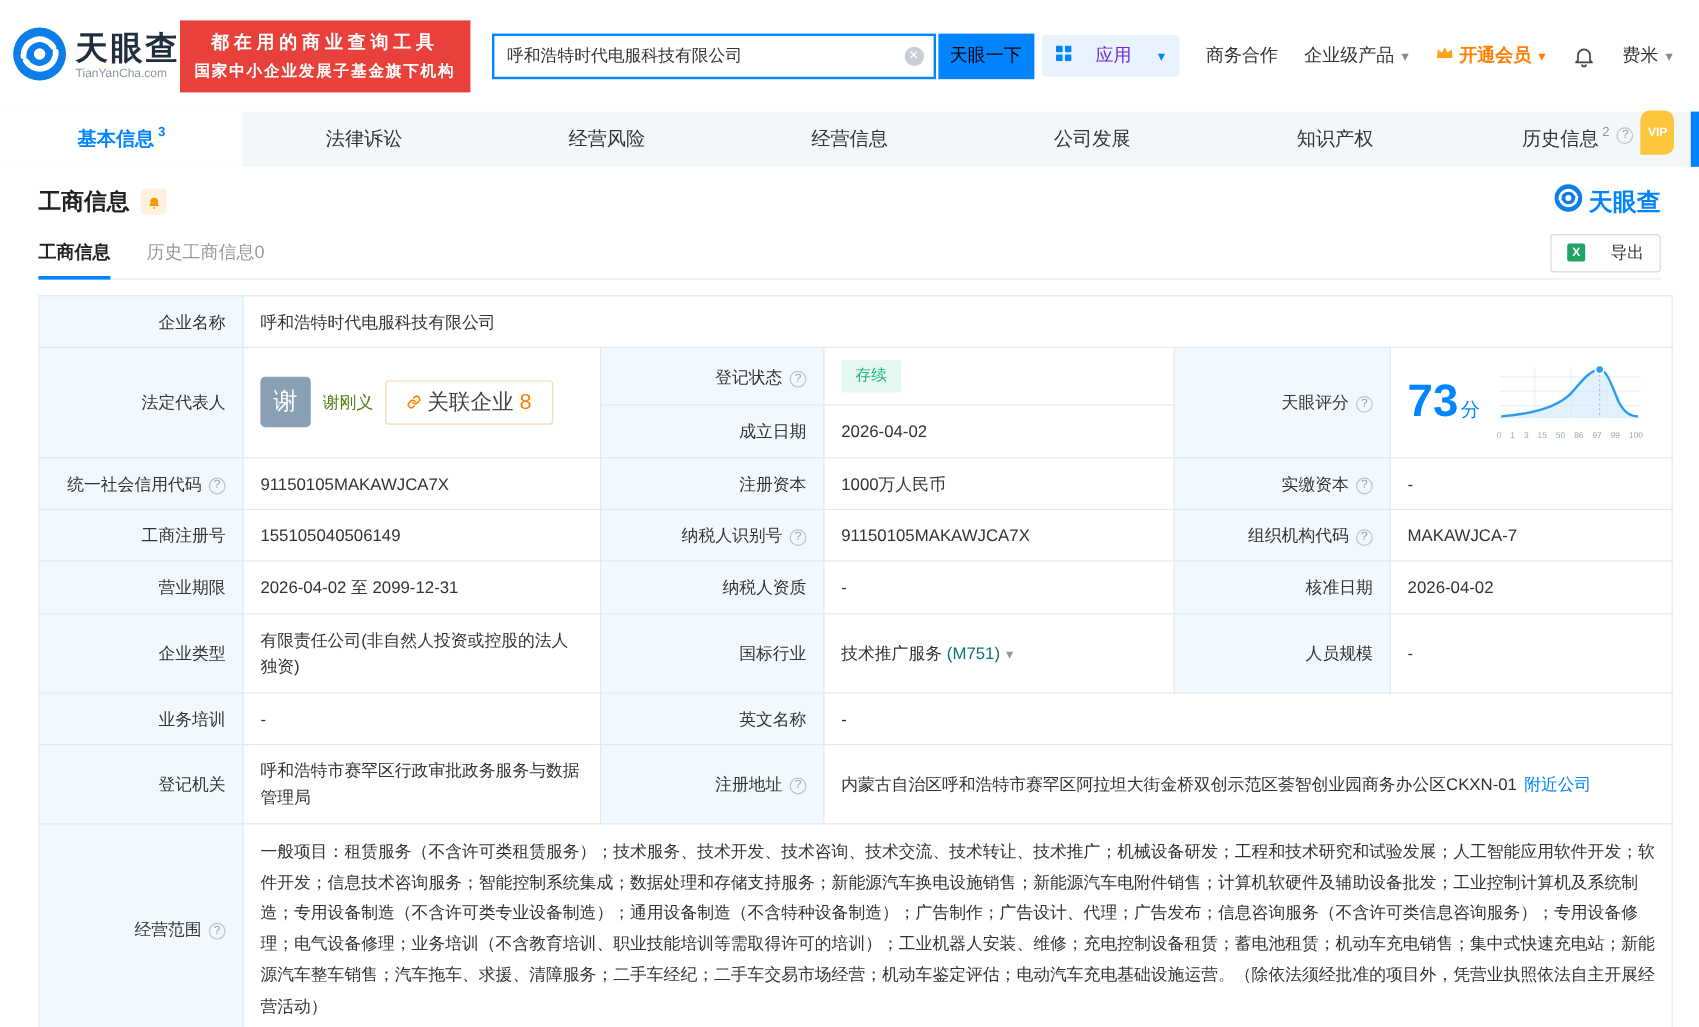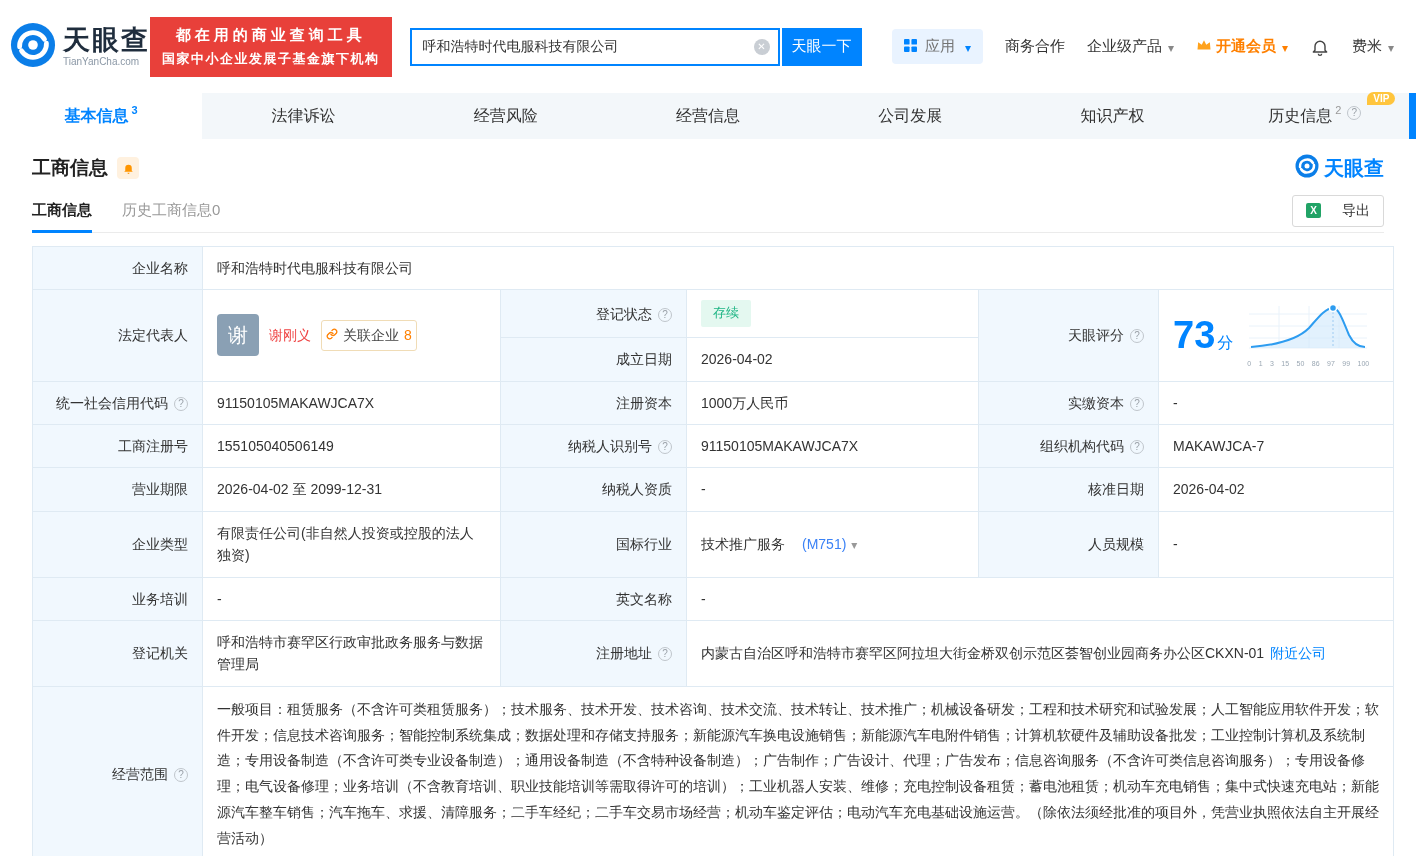--- a/index.html
+++ b/index.html
@@ -19,43 +19,43 @@
   .search-tabs { display:flex; gap:6px; align-items:center; font-size:13px; margin-bottom:5px; }
   .search-tab { padding:3px 11px; cursor:pointer; color:#222; white-space:nowrap; }
   .search-tab.active { background:#0084ff; color:#fff; font-weight:bold; }
   .search-row { display:flex; align-items:stretch; }
   .search-input-wrap { position:relative; }
   .search-input { width:370px; height:38px; border:2px solid #0084ff; padding:0 36px 0 11px;
     font-size:14px; color:#333; outline:none; font-family:inherit; }
   .clear-icon { position:absolute; right:10px; top:11px; width:16px; height:16px; background:#c9ced4;
     color:#fff; border-radius:50%; font-size:10px; line-height:16px; text-align:center; cursor:pointer; }
   .clear-icon::after { content:"✕"; }
-  .search-btn { width:80px; height:38px; margin-left:2px; background:#0084ff; border:none; color:#ffffff;
+  .search-btn { width:80px; height:38px; margin-left:2px; background:#0084ff; border:none; color:#000000;
     font-size:15px; cursor:pointer; font-family:inherit; }
 
   .header-right { margin-left:auto; display:flex; align-items:center; gap:22px; font-size:15px; color:#333; }
   .hr-item { display:flex; align-items:center; gap:4px; cursor:pointer; white-space:nowrap; }
-  .apps-btn { display:flex; align-items:center; gap:8px; background:#e9f3ff; color:#737373;
+  .apps-btn { display:flex; align-items:center; gap:20px; background:#e9f3ff; color:#6d28d9;
     padding:8px 12px; border-radius:4px; cursor:pointer; font-weight:500; }
   .caret::after { content:"▾"; font-size:12px; color:#888; margin-left:2px; }
   .caret.blue::after { color:#0084ff; }
   .caret.orange::after { color:#ff8000; }
   .vip-link { color:#ff8000; font-weight:bold; }
   .bell { display:flex; cursor:pointer; }
 
   
   .nav { height:46px; background:#f3f7fa; display:flex; position:relative; }
   .nav-tab { flex:1; display:flex; align-items:center; justify-content:center; font-size:16px;
     color:#333; cursor:pointer; }
   .nav-tab.active { background:#fff; color:#0084ff; font-weight:bold; }
   .nav-tab-inner { position:relative; display:flex; align-items:flex-start; }
   .nav-badge { font-size:11px; margin-left:3px; margin-top:-2px; color:#0084ff; }
   .nav-badge.gray { color:#999; }
   .vip-tag { position:absolute; top:-14px; right:-34px; background:#ffc53d; color:#fff;
-    font-size:10px; font-weight:bold; padding:1px 6px; border-radius:8px 8px 8px 0; }
+    font-size:10px; font-weight:bold; padding:13px 6px; border-radius:8px 8px 8px 0; }
   .scrollbar-thumb { position:absolute; right:0; top:0; width:7px; height:46px; background:#0084ff; }
 
   
   .section-header { height:50px; display:flex; align-items:center; padding:8px 32px 0; }
   .section-title { font-size:19px; font-weight:bold; color:#222; }
   .bell-badge { margin-left:9px; width:22px; height:22px; background:#fff1df; border-radius:4px;
     display:flex; align-items:center; justify-content:center; cursor:pointer; }
   .mini-logo { margin-left:auto; display:flex; align-items:center; gap:5px; color:#0084ff;
     font-size:20px; font-weight:bold; }
 
@@ -79,36 +79,36 @@
   .info-table td.label { background:#f1f8fe;text-align:right; }
   .q { display:inline-block; width:14px; height:14px; border:1px solid #c0c6cc; border-radius:50%;
     color:#9aa1a8; font-size:10px; line-height:12px; text-align:center; margin-left:6px;
     vertical-align:1px; cursor:pointer; }
   .q::after { content:"?"; }
   .dash { color:#333; }
 
   .legal-rep { display:flex; align-items:center; gap:10px; }
   .avatar { width:42px; height:42px; border-radius:4px; background:#8aa0b4; color:#fff; font-size:20px;
     display:flex; align-items:center; justify-content:center; cursor:pointer; flex:none; }
-  .rep-name { color:#ef4444; cursor:pointer; text-decoration:none; white-space:nowrap; }
+  .rep-name { color:#4d7c0f; cursor:pointer; text-decoration:none; white-space:nowrap; }
   .rel-tag { display:inline-flex; align-items:center; gap:5px; border:1px solid #f0dcb6; border-radius:3px;
-    padding:3px 4px; font-size:14px; color:#444; cursor:pointer; white-space:nowrap; }
+    padding:3px 17px; font-size:18px; color:#444; cursor:pointer; white-space:nowrap; }
   .rel-count { color:#ff8000; }
 
   .status-badge { display:inline-block; background:#e4f8f0; color:#1fb584; font-size:13px;
     padding:3px 12px; border-radius:2px; }
 
   .score-wrap { display:flex; align-items:center; gap:14px; }
   .score-num { color:#0084ff; font-size:38px; font-weight:bold; line-height:1; white-space:nowrap; }
   .score-unit { font-size:16px; font-weight:normal; margin-left:2px; }
   .score-chart { width:122px; }
   .score-axis { display:flex; justify-content:space-between; font-size:7px; color:#9aa7b3;
     margin-top:1px; letter-spacing:0; }
 
-  .industry-code { color:#3b82f6; margin-left:17px; }
+  .industry-code { color:#0f766e; margin-left:4px; }
   .industry-caret::after { content:"▾"; color:#999; font-size:12px; margin-left:5px; }
   .addr-link { color:#0084ff; cursor:pointer; white-space:nowrap; margin-left:6px; }
   .scope-text { line-height:1.85; }
 </style>
 </head>
 <body>
 
 <div class="page">
 
   <header class="header">

